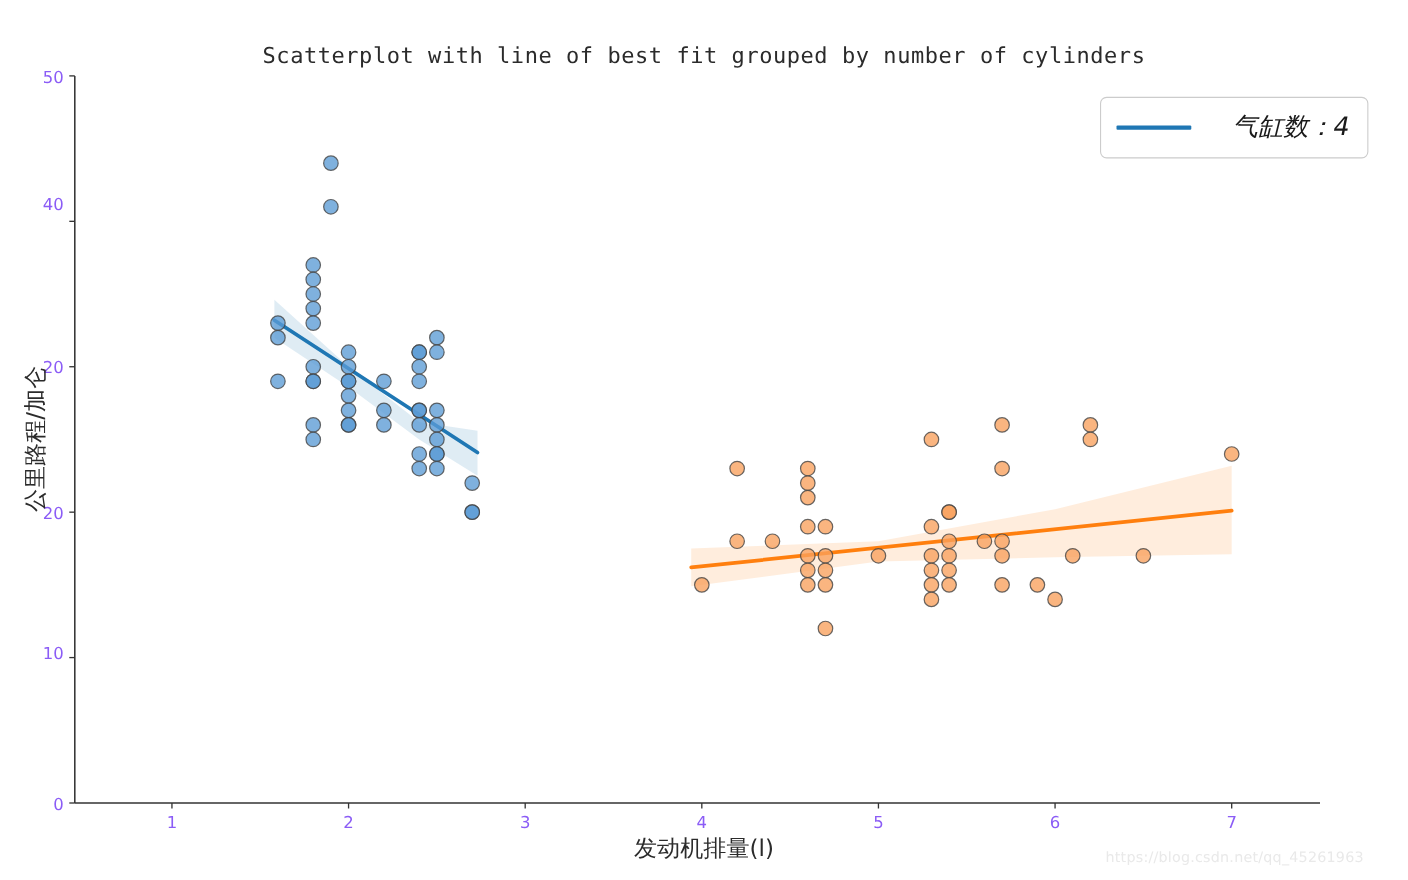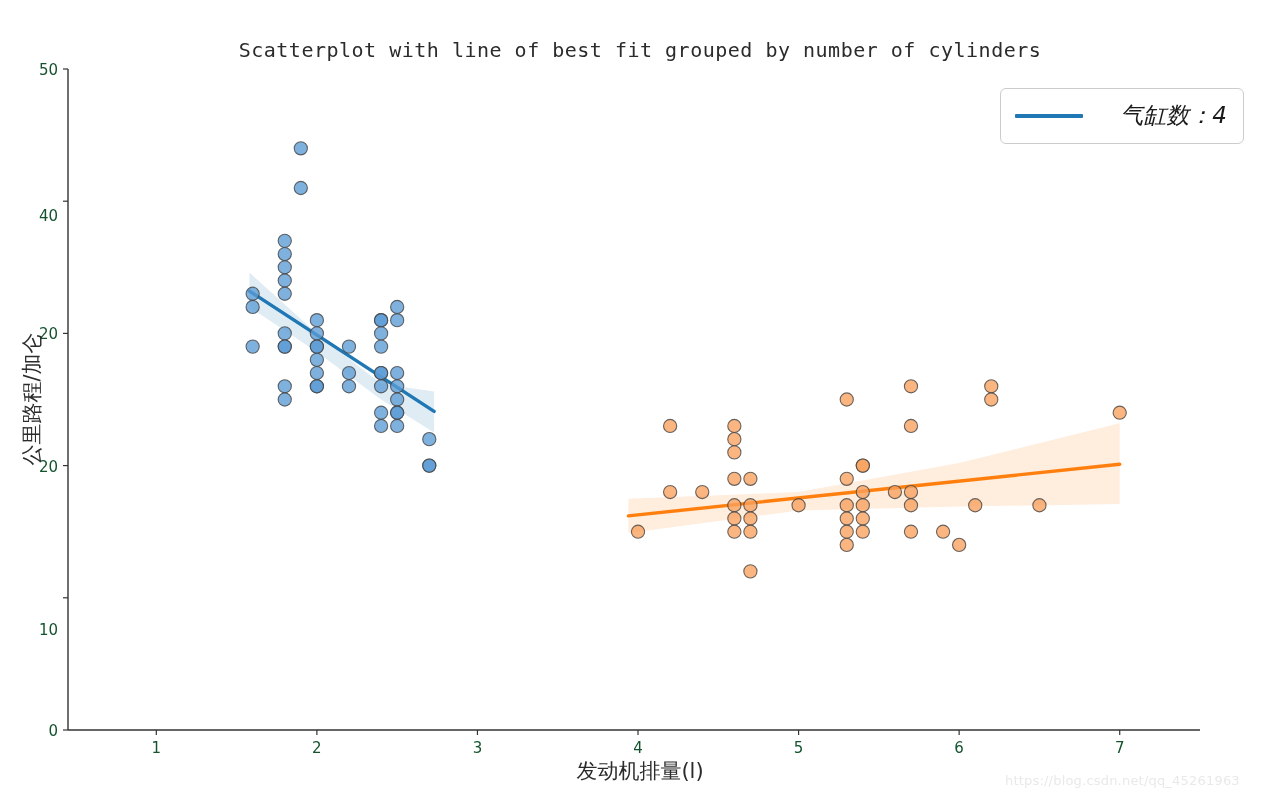--- a/index.html
+++ b/index.html
@@ -54,21 +54,21 @@
     width: 220px;
     text-align: center;
     transform: rotate(-90deg);
     transform-origin: center center;
     font-size: 21px;
     color: #2b2b2b;
   }
   .tick-label {
     position: absolute;
     font-size: 15px;
-    color: #14532d;
+    color: #8b5cf6;
     white-space: nowrap;
   }
   .tick-label-x {
     text-align: center;
     width: 40px;
   }
   .tick-label-y {
     text-align: right;
     width: 40px;
   }
@@ -242,24 +242,24 @@
 
   <div id="tick-labels">
       <div class="tick-label tick-label-x" style="left: 136.312px; top: 739px;">1</div>
       <div class="tick-label tick-label-x" style="left: 296.879px; top: 739px;">2</div>
       <div class="tick-label tick-label-x" style="left: 457.447px; top: 739px;">3</div>
       <div class="tick-label tick-label-x" style="left: 618.014px; top: 739px;">4</div>
       <div class="tick-label tick-label-x" style="left: 778.582px; top: 739px;">5</div>
       <div class="tick-label tick-label-x" style="left: 939.149px; top: 739px;">6</div>
       <div class="tick-label tick-label-x" style="left: 1099.72px; top: 739px;">7</div>
       <div class="tick-label tick-label-y" style="left: 18px; top: 722px;">0</div>
-      <div class="tick-label tick-label-y" style="left: 18px; top: 621px;">10</div>
+      <div class="tick-label tick-label-y" style="left: 18px; top: 585px;">10</div>
       <div class="tick-label tick-label-y" style="left: 18px; top: 457.6px;">20</div>
       <div class="tick-label tick-label-y" style="left: 18px; top: 325.4px;">20</div>
-      <div class="tick-label tick-label-y" style="left: 18px; top: 207px;">40</div>
+      <div class="tick-label tick-label-y" style="left: 18px; top: 177px;">40</div>
       <div class="tick-label tick-label-y" style="left: 18px; top: 61px;">50</div>
     </div>
 
   <div class="axis-label-x">发动机排量(l)</div>
   <div class="axis-label-y">公里路程/加仑</div>
 
   <div id="legend">
     <div class="legend-row">
       <span class="legend-swatch" style="background:#1f77b4"></span>
       <span class="legend-text">气缸数：4</span>

